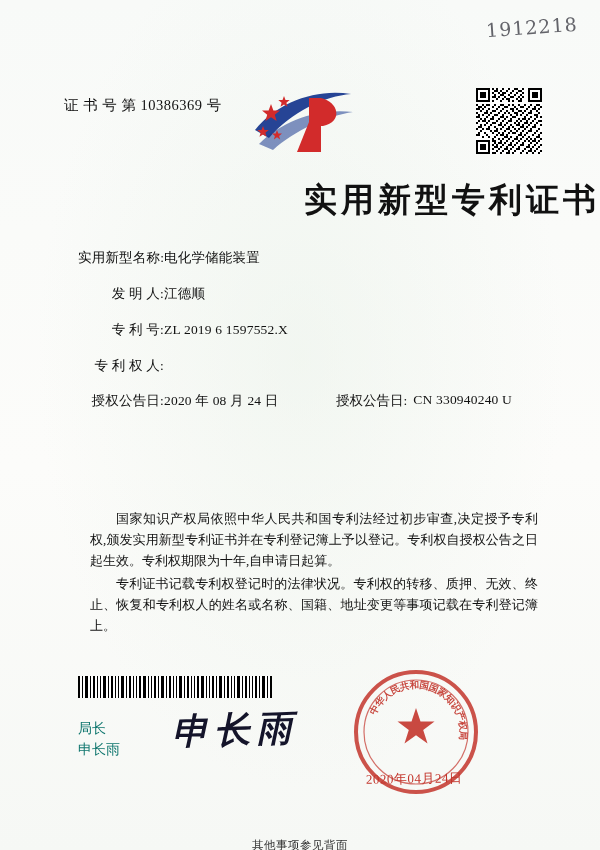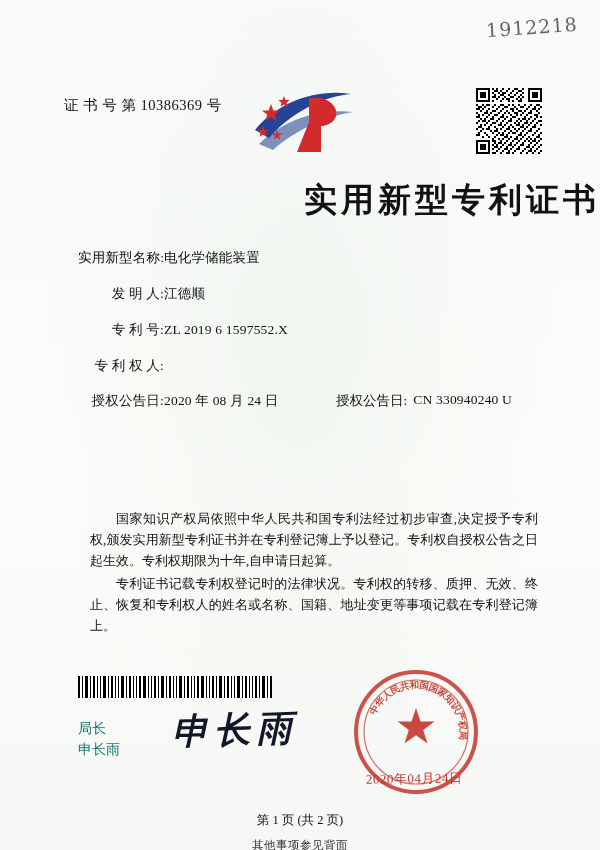--- a/index.html
+++ b/index.html
@@ -670,15 +670,14 @@
         <text x="64" y="20" text-anchor="middle" transform="rotate(58 64 64)">识</text>
         <text x="64" y="20" text-anchor="middle" transform="rotate(70 64 64)">产</text>
         <text x="64" y="20" text-anchor="middle" transform="rotate(82 64 64)">权</text>
         <text x="64" y="20" text-anchor="middle" transform="rotate(94 64 64)">局</text>
       </g>
     </svg>
   </div>
 
   <div class="seal-date">2020年04月24日</div>
 
-  <div class="page-no">第 1 页 (共 2 页)</div>
   <div class="footer-note">其他事项参见背面</div>
 </div>
 
 </body></html>

